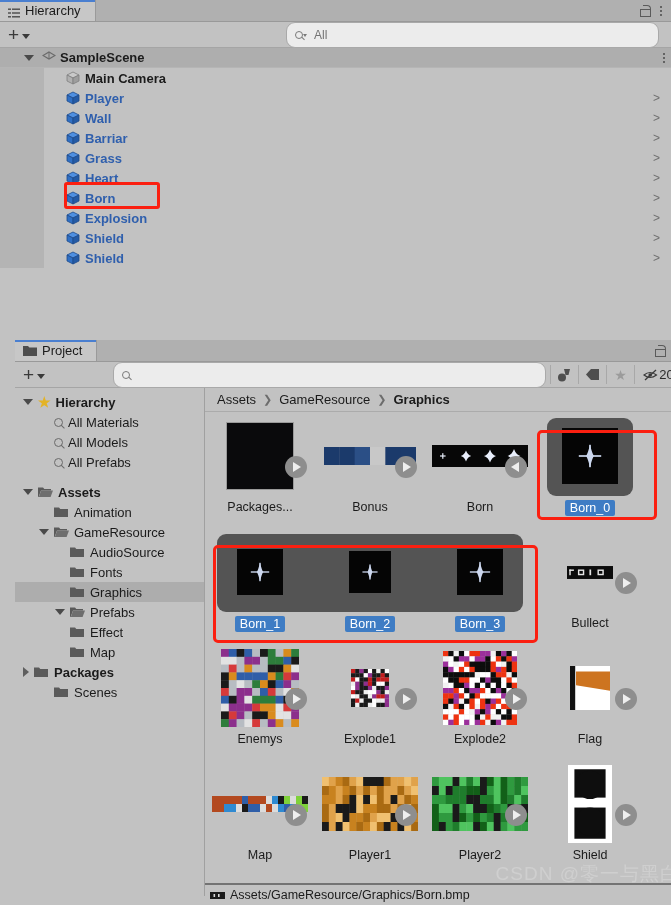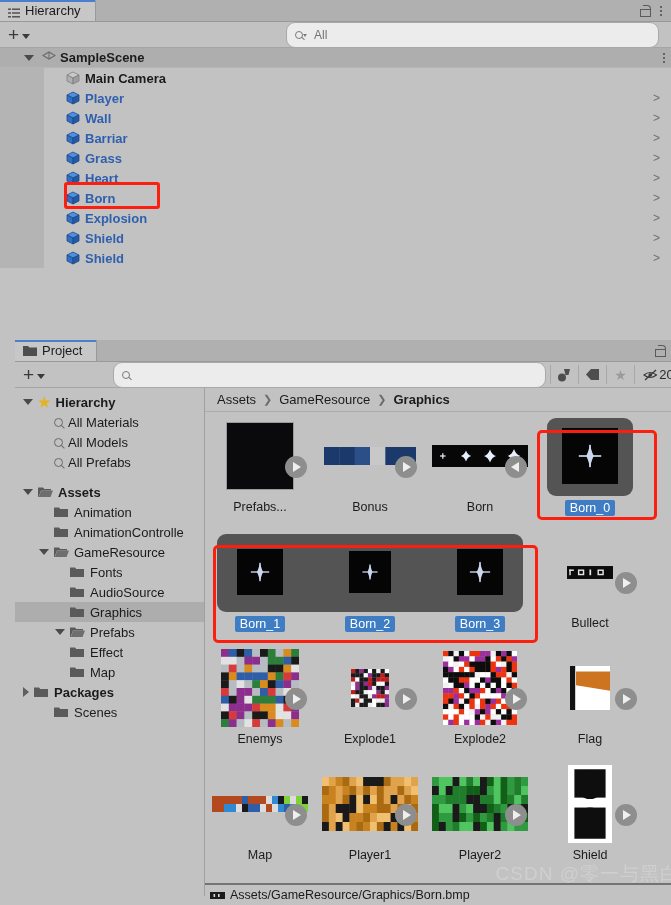--- a/index.html
+++ b/index.html
@@ -416,55 +416,46 @@
           <div class="t-row" style="padding-left: 24px;">
             <span style="width:10px;display:inline-block"></span>
             <span style="display:inline-flex;flex:none">
               <svg width="15" height="12" viewBox="0 0 15 12">
                 <path d="M0 1.5 h5 l1.3 1.6 H14 V11 H0 Z" fill="#5a5a5a"></path>
               </svg>
             </span>
             <span style="white-space:nowrap;overflow:hidden">Animation</span>
           </div>
           <div class="t-row" style="padding-left: 24px;">
-            <span style="width:10px;display:inline-block"></span>
-            <span style="display:inline-flex;flex:none">
-              <svg width="15" height="12" viewBox="0 0 15 12">
-                <path d="M0 1.5 h5 l1.3 1.6 H14 V11 H0 Z" fill="#5a5a5a"></path>
-              </svg>
-            </span>
-            <span style="white-space:nowrap;overflow:hidden">AnimationControlle</span>
-          </div>
-          <div class="t-row" style="padding-left: 24px;">
             <span class="tri-dn"></span>
             <span style="display:inline-flex;flex:none">
               <svg width="15" height="12" viewBox="0 0 15 12">
                 <path d="M0 1.5 h5 l1.3 1.6 H13 V4.4 H3 L0.6 11 H0 Z" fill="#5a5a5a"></path>
                 <path d="M3.2 4.6 H15 L12.6 11 H0.8 Z" fill="#6e6e6e"></path>
               </svg>
             </span>
             <span style="white-space:nowrap;overflow:hidden">GameResource</span>
           </div>
           <div class="t-row" style="padding-left: 40px;">
             <span style="width:10px;display:inline-block"></span>
             <span style="display:inline-flex;flex:none">
               <svg width="15" height="12" viewBox="0 0 15 12">
                 <path d="M0 1.5 h5 l1.3 1.6 H14 V11 H0 Z" fill="#5a5a5a"></path>
               </svg>
             </span>
-            <span style="white-space:nowrap;overflow:hidden">Fonts</span>
+            <span style="white-space:nowrap;overflow:hidden">AudioSource</span>
           </div>
           <div class="t-row" style="padding-left: 40px;">
             <span style="width:10px;display:inline-block"></span>
             <span style="display:inline-flex;flex:none">
               <svg width="15" height="12" viewBox="0 0 15 12">
                 <path d="M0 1.5 h5 l1.3 1.6 H14 V11 H0 Z" fill="#5a5a5a"></path>
               </svg>
             </span>
-            <span style="white-space:nowrap;overflow:hidden">AudioSource</span>
+            <span style="white-space:nowrap;overflow:hidden">Fonts</span>
           </div>
           <div class="t-row sel" style="padding-left: 40px;">
             <span style="width:10px;display:inline-block"></span>
             <span style="display:inline-flex;flex:none">
               <svg width="15" height="12" viewBox="0 0 15 12">
                 <path d="M0 1.5 h5 l1.3 1.6 H14 V11 H0 Z" fill="#5a5a5a"></path>
               </svg>
             </span>
             <span style="white-space:nowrap;overflow:hidden">Graphics</span>
           </div>
@@ -525,21 +516,21 @@
             <span class="cur">Graphics</span>
           </div>
         <div class="grid-area" id="grid">
             <div class="row">
               <div class="selbg" style="left: 342px; width: 86px; top: 6px; height: 78px;"></div>
               <div class="cell">
                 <div class="thumb-wrap">
                   <div style="width:66px;height:66px;background:#0a0a0c;box-shadow:0 0 0 1px #9a9a9a"></div>
                   <div class="play" style="right: 8px; top: 44px;"></div>
                 </div>
-                <div class="cap">Prefabs...</div>
+                <div class="cap">Packages...</div>
               </div>
               <div class="cell">
                 <div class="thumb-wrap">
                   <svg class="px" width="92" height="18" viewBox="0 0 100 100" preserveAspectRatio="none">
                     <rect x="0" y="0" width="17.066666666666666" height="100.4" fill="#1b3a6b"></rect>
                     <rect x="16.666666666666668" y="0" width="17.066666666666666" height="100.4" fill="#1b3a6b"></rect>
                     <rect x="33.333333333333336" y="0" width="17.066666666666666" height="100.4" fill="#2b4f86"></rect>
                     <rect x="50" y="0" width="17.066666666666666" height="100.4" fill="#c8c8c8"></rect>
                     <rect x="66.66666666666667" y="0" width="17.066666666666666" height="100.4" fill="#1b3a6b"></rect>
                     <rect x="83.33333333333334" y="0" width="17.066666666666666" height="100.4" fill="#1b3a6b"></rect>

